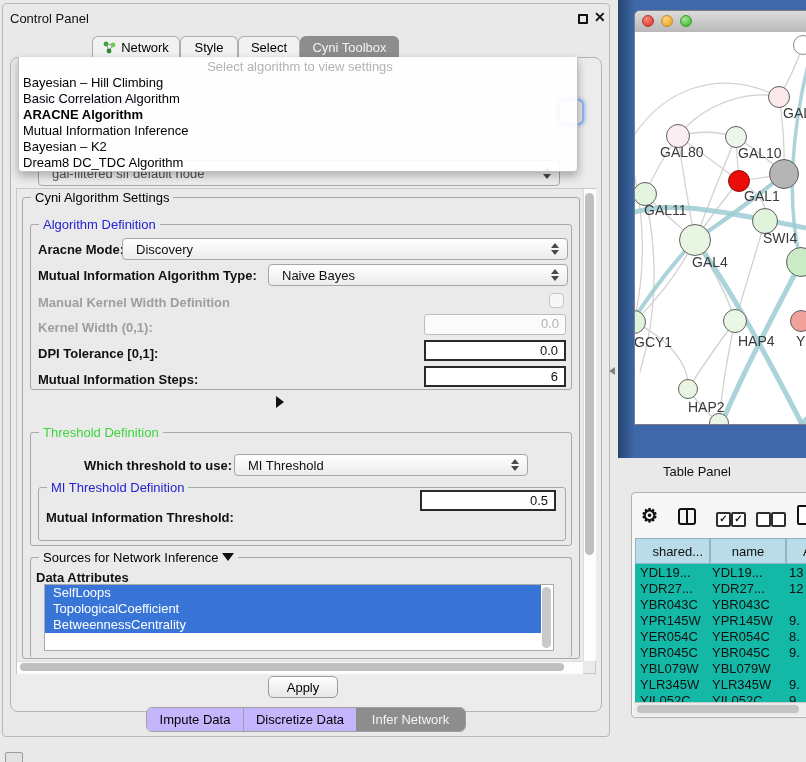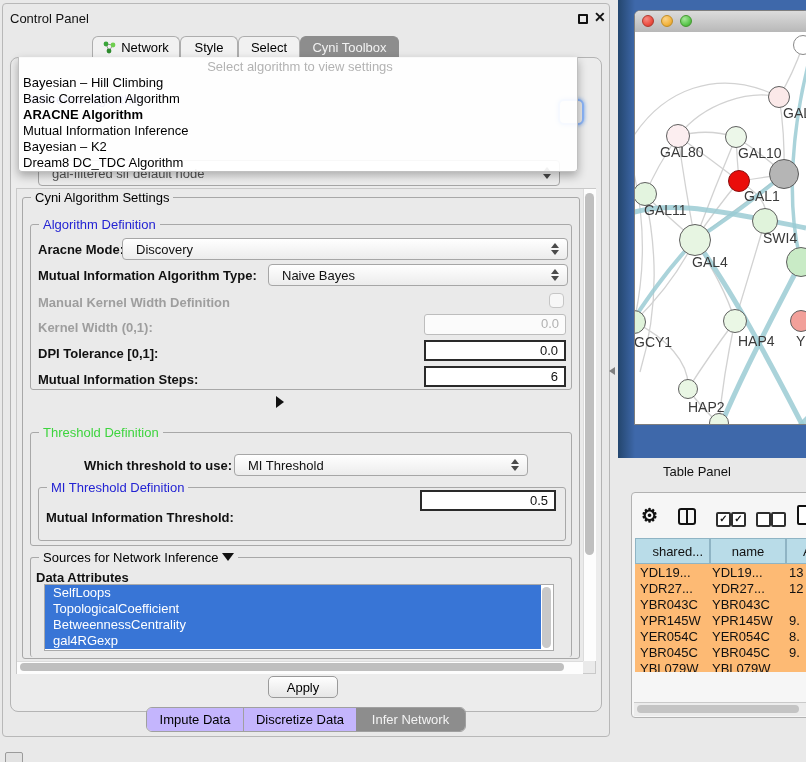--- a/index.html
+++ b/index.html
@@ -123,21 +123,21 @@
   <div class="cbx" style="left:716px;top:512px">✓</div>
   <div class="cbx" style="left:731px;top:512px">✓</div>
   <div class="cbx" style="left:756px;top:512px"></div>
   <div class="cbx" style="left:771px;top:512px"></div>
   <div class="abs" style="left:797px;top:505px;width:16px;height:20px;border:2px solid #111;border-radius:2px;box-sizing:border-box;background:#fff"></div>
 
   <div class="hcell" style="left:635px;width:75px;justify-content:flex-end;padding-right:6px">shared...</div>
   <div class="hcell" style="left:710px;width:76px;justify-content:center">name</div>
   <div class="hcell" style="left:786px;width:27px;padding-left:16px">A</div>
 
-  <div class="abs" style="left:635px;top:564px;width:171px;height:108px;background:#fdba74;overflow:hidden">
+  <div class="abs" style="left:635px;top:564px;width:171px;height:138px;background:#14b8a6;overflow:hidden">
     <div class="trow" style="left:5px;top:1px">YDL19...</div>
       <div class="trow" style="left:77px;top:1px">YDL19...</div>
       <div class="trow" style="left:154px;top:1px">13</div>
     <div class="trow" style="left:5px;top:17px">YDR27...</div>
       <div class="trow" style="left:77px;top:17px">YDR27...</div>
       <div class="trow" style="left:154px;top:17px">12</div>
     <div class="trow" style="left:5px;top:33px">YBR043C</div>
       <div class="trow" style="left:77px;top:33px">YBR043C</div>
       <div class="trow" style="left:154px;top:33px"></div>
     <div class="trow" style="left:5px;top:49px">YPR145W</div>
@@ -268,21 +268,20 @@
   <div class="field" style="left:420px;top:490px;width:136px;height:21px">0.5</div>
 
   <div class="group" style="left:30px;top:557px;width:540px;height:99px;border-bottom:none">
     <span class="gt"><span>Sources for Network Inference</span> <span class="tri-d" style="vertical-align:1px"></span></span>
   </div>
   <div class="lbl b" style="left:36px;top:570px">Data Attributes</div>
   <div class="abs" style="left:44px;top:584px;width:510px;height:67px;background:#fff;border:1px solid #aaa;box-sizing:border-box;overflow:hidden">
     <div class="litem" style="top:0">SelfLoops</div>
     <div class="litem" style="top:16px">TopologicalCoefficient</div>
     <div class="litem" style="top:32px">BetweennessCentrality</div>
-    <div class="litem" style="top:48px">gal4RGexp</div>
     <div class="thumb" style="left:497px;top:2px;width:9px;height:61px;background:#c9c9c9"></div>
   </div>
 
   <div class="abs" style="left:268px;top:676px;width:70px;height:22px;border:1px solid #9a9a9a;border-radius:5px;background:linear-gradient(#fefefe,#e6e6e6);font-size:13px;display:flex;align-items:center;justify-content:center;box-sizing:border-box">Apply</div>
 
   <div class="abs" style="left:146px;top:707px;display:flex;border:1px solid #a0a0a0;border-radius:6px;overflow:hidden">
     <div class="seg" style="width:96px">Impute Data</div>
     <div class="seg" style="width:113px;border-left:1px solid #a0a0a0">Discretize Data</div>
     <div class="seg sel" style="width:109px">Infer Network</div>
   </div>

